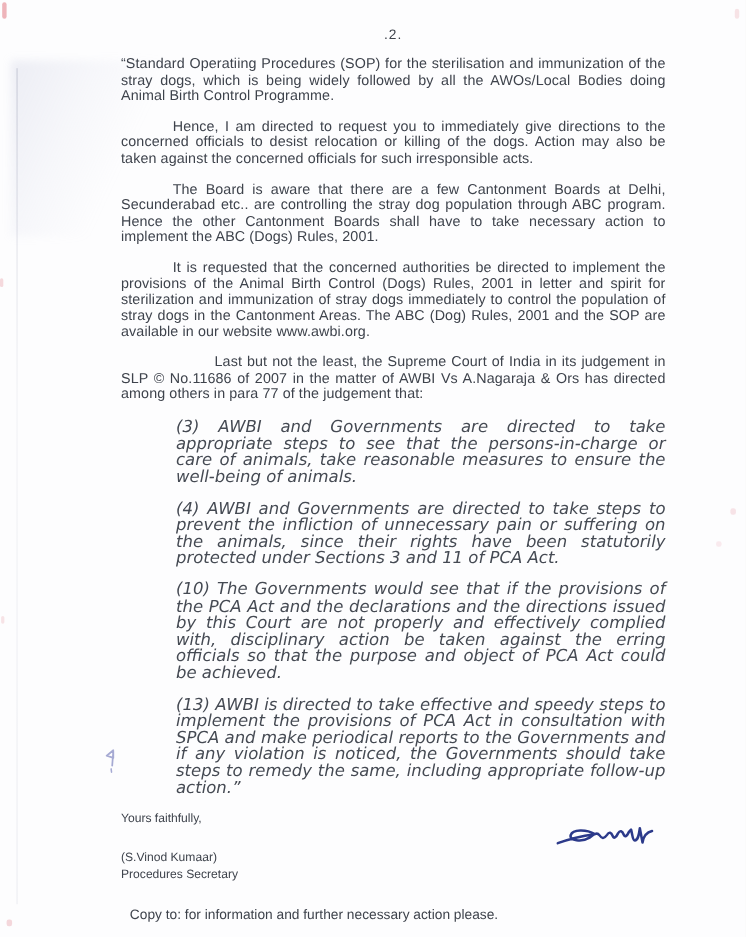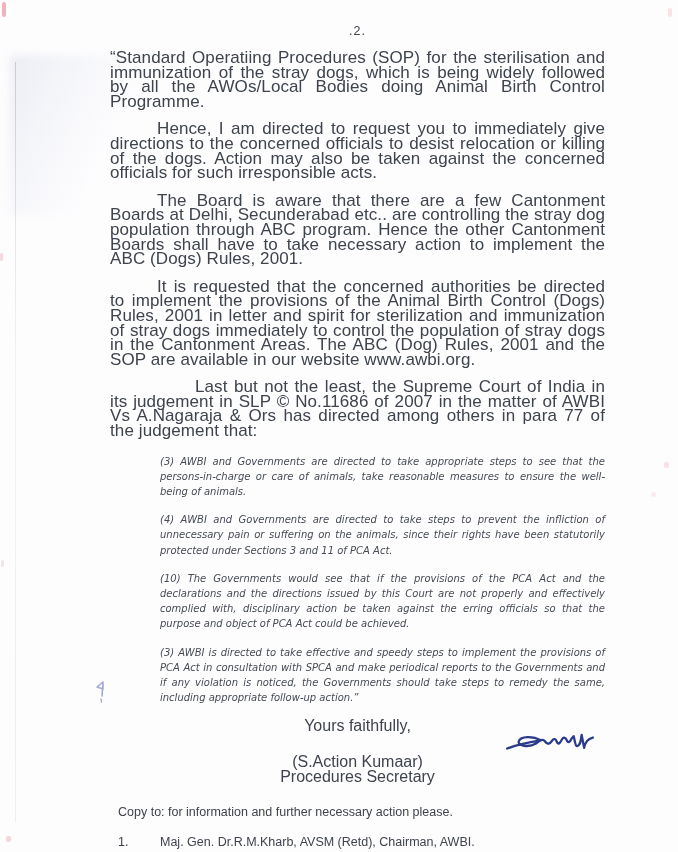--- a/index.html
+++ b/index.html
@@ -43,52 +43,52 @@
     position: relative;
     padding: 24px 73px 0 110px;
   }
   .page-number {
     text-align: center;
     font-size: 12.5px;
     letter-spacing: 1px;
   }
   .para {
     margin: 13px 0 0 0;
-    font-size: 17px;
+    font-size: 13px;
     line-height: 14.6px;
     text-align: justify;
     letter-spacing: 0.1px;
   }
   .indent-1 { text-indent: 47px; }
   .indent-2 { text-indent: 85px; }
   .weblink {
     color: inherit;
   }
   .quotes {
     margin: 15px 0 0 50px;
     width: 445px;
   }
   .quote {
     margin: 0 0 13px 0;
     font-family: "DejaVu Sans", sans-serif;
     font-style: italic;
-    font-size: 10px;
+    font-size: 15px;
     line-height: 15.2px;
     text-align: justify;
     color: #454a53;
   }
   .closing {
     margin-top: 0px;
     font-size: 12.5px;
     line-height: 14.6px;
   }
   .sig-block {
     margin-top: 9px;
-    text-align: center;
-    font-size: 16px;
+    text-align: left;
+    font-size: 11px;
     line-height: 14.6px;
     padding-right: 0px;
   }
   .sig-scribble {
     display: block;
     margin: -1px 8px -3px auto;
     transform: rotate(-2deg);
   }
   .ink-mark {
     position: absolute;
@@ -137,30 +137,30 @@
     <p class="para indent-1">The Board is aware that there are a few Cantonment Boards at Delhi, Secunderabad etc.. are controlling the stray dog population through ABC program. Hence the other Cantonment Boards shall have to take necessary action to implement the ABC (Dogs) Rules, 2001.</p>
 
     <p class="para indent-1"><span>It is requested that the concerned authorities be directed to implement the provisions of the Animal Birth Control (Dogs) Rules, 2001 in letter and spirit for sterilization and immunization of stray dogs immediately to control the population of stray dogs in the Cantonment Areas. The ABC (Dog) Rules, 2001 and the SOP are available in our website </span><span class="weblink">www.awbi.org</span><span>.</span></p>
 
     <p class="para indent-2">Last but not the least, the Supreme Court of India in its judgement in SLP © No.11686 of 2007 in the matter of AWBI Vs A.Nagaraja &amp; Ors has directed among others in para 77 of the judgement that:</p>
 
     <div class="quotes">
       <p class="quote">(3) AWBI and Governments are directed to take appropriate steps to see that the persons-in-charge or care of animals, take reasonable measures to ensure the well-being of animals.</p>
       <p class="quote">(4) AWBI and Governments are directed to take steps to prevent the infliction of unnecessary pain or suffering on the animals, since their rights have been statutorily protected under Sections 3 and 11 of PCA Act.</p>
       <p class="quote">(10) The Governments would see that if the provisions of the PCA Act and the declarations and the directions issued by this Court are not properly and effectively complied with, disciplinary action be taken against the erring officials so that the purpose and object of PCA Act could be achieved.</p>
-      <p class="quote">(3) AWBI is directed to take effective and speedy steps to implement the provisions of PCA Act in consultation with SPCA and make periodical reports to the Governments and if any violation is noticed, the Governments should take steps to remedy the same, including appropriate follow-up action.”</p>
+      <p class="quote">(13) AWBI is directed to take effective and speedy steps to implement the provisions of PCA Act in consultation with SPCA and make periodical reports to the Governments and if any violation is noticed, the Governments should take steps to remedy the same, including appropriate follow-up action.”</p>
     </div>
 
 
     <div class="sig-block">
       <div>Yours faithfully,</div>
       <svg class="sig-scribble" width="92" height="26" viewBox="0 0 92 26">
         <path d="M2 15 C14 11 26 9 36 8 C28 3 16 3 14 8 C12 13 24 15 31 11 C35 8 38 6 40 9 C42 12 44 13 47 9 C49 6 51 7 52 10 C53 13 55 12 57 8 C59 5 61 6 62 9 C63 12 65 11 67 7 L69 5 C70 9 70 15 72 15 C75 15 76 10 77 4 L79 17 C80 12 83 8 88 7" fill="none" stroke="#2c3a8a" stroke-width="2.3" stroke-linecap="round" stroke-linejoin="round"></path>
       </svg>
-      <div>(S.Action Kumaar)</div>
+      <div>(S.Vinod Kumaar)</div>
       <div>Procedures Secretary</div>
     </div>
 
     <div class="copy-heading">Copy to: for information and further necessary action please.</div>
 
     <div class="copy-list">
       <div class="copy-item">
         <span class="copy-num">1.</span>
         <span>Maj. Gen. Dr.R.M.Kharb, AVSM (Retd), Chairman, AWBI.</span>
       </div>

